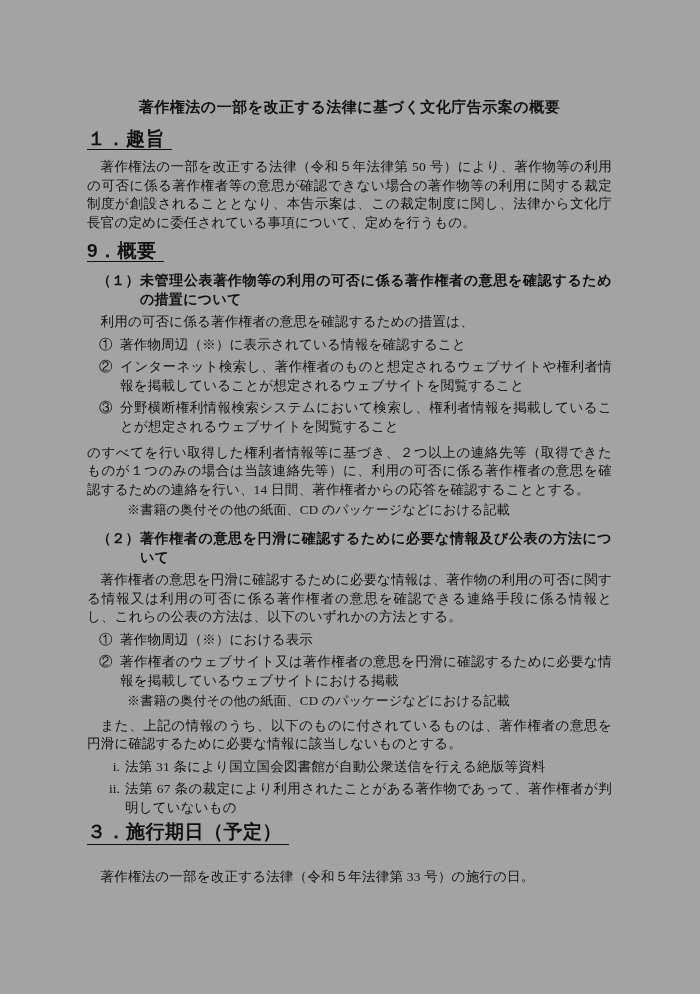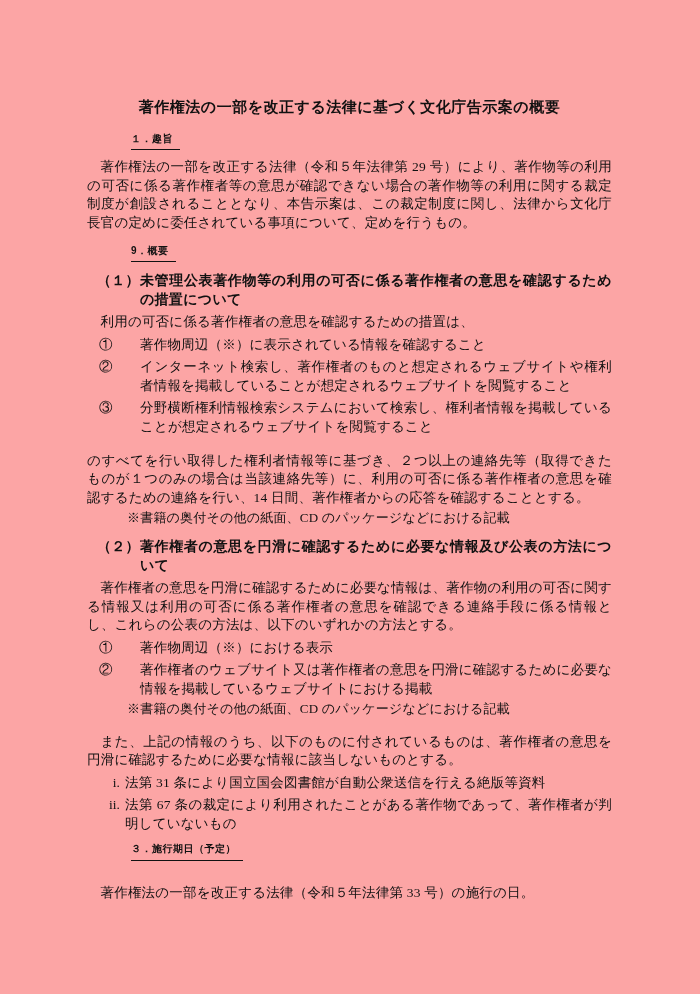--- a/index.html
+++ b/index.html
@@ -4,45 +4,44 @@
 <style>
   html, body {
     margin: 0;
     padding: 0;
     background: #ffffff;
   }
   .page {
     position: relative;
     width: 700px;
     height: 994px;
-    background: #fca5a5;
+    background: #a3a3a3;
     color: #111111;
     box-sizing: border-box;
     padding: 97px 88px 0 87px;
     overflow: hidden;
     font-family: "Liberation Serif", "DejaVu Serif", serif;
     font-size: 13.5px;
     line-height: 18.5px;
   }
   
   .doc-title {
     font-family: "Liberation Sans", "DejaVu Sans", sans-serif;
     font-weight: bold;
     font-size: 15px;
     line-height: 19px;
     text-align: center;
     letter-spacing: 0.5px;
   }
   .h-main {
     font-family: "Liberation Sans", "DejaVu Sans", sans-serif;
     font-weight: bold;
-    font-size: 10px;
+    font-size: 19px;
     line-height: 19px;
     letter-spacing: 0.5px;
-    margin-left: 44px;
   }
   .h-main .u {
     display: inline-block;
     border-bottom: 1.5px solid #111;
     padding-right: 7px;
     padding-bottom: 1px;
   }
   .subhead {
     display: flex;
     font-family: "Liberation Sans", "DejaVu Sans", sans-serif;
@@ -61,21 +60,21 @@
     letter-spacing: 0.2px;
   }
   .indent { text-indent: 1em; }
   
   .olitem {
     display: flex;
     margin-left: 12px;
     line-height: 19px;
   }
   .olitem .marker { flex: 0 0 21px; }
-  .olitem .txt { flex: 1 1 auto; text-align: justify; letter-spacing: 0.2px; margin-left: 20px; }
+  .olitem .txt { flex: 1 1 auto; text-align: justify; letter-spacing: 0.2px; }
   
   .romitem {
     display: flex;
     margin-left: 14px;
     line-height: 19px;
   }
   .romitem .marker { flex: 0 0 24px; text-align: right; padding-right: 5px; box-sizing: border-box; }
   .romitem .txt { flex: 1 1 auto; text-align: justify; letter-spacing: 0.2px; }
   
   .note {
@@ -85,37 +84,37 @@
     letter-spacing: 0.2px;
   }
   
   .mt-title   { margin-top: 0; }
   .mt-h1      { margin-top: 13px; }
   .mt-p1      { margin-top: 8px; }
   .mt-h2      { margin-top: 9px; }
   .mt-sub     { margin-top: 9px; }
   .mt-intro   { margin-top: 4px; }
   .mt-item    { margin-top: 3px; }
-  .mt-para    { margin-top: 16px; font-family: Liberation Serif, serif; }
+  .mt-para    { margin-top: 8px; font-family: Liberation Serif, serif; }
   .mt-note    { margin-top: 3px; }
   .mt-sub2    { margin-top: 11px; }
   .mt-h3      { margin-top: 7px; font-family: Liberation Mono, monospace; }
   .mt-final   { margin-top: 23px; }
 </style>
 </head>
 <body>
 
 <div class="page">
 
   <div class="doc-title mt-title">著作権法の一部を改正する法律に基づく文化庁告示案の概要</div>
 
   <div class="h-main mt-h1">
     <span class="u">１．趣旨</span>
   </div>
-  <p class="para indent mt-p1">著作権法の一部を改正する法律（令和５年法律第 29 号）により、著作物等の利用の可否に係る著作権者等の意思が確認できない場合の著作物等の利用に関する裁定制度が創設されることとなり、本告示案は、この裁定制度に関し、法律から文化庁長官の定めに委任されている事項について、定めを行うもの。</p>
+  <p class="para indent mt-p1">著作権法の一部を改正する法律（令和５年法律第 50 号）により、著作物等の利用の可否に係る著作権者等の意思が確認できない場合の著作物等の利用に関する裁定制度が創設されることとなり、本告示案は、この裁定制度に関し、法律から文化庁長官の定めに委任されている事項について、定めを行うもの。</p>
 
   <div class="h-main mt-h2">
     <span class="u">9．概要</span>
   </div>
 
   <div class="subhead mt-sub">
     <span class="num">（１）</span>
     <span class="txt">未管理公表著作物等の利用の可否に係る著作権者の意思を確認するための措置について</span>
   </div>
   <p class="para indent mt-intro">利用の可否に係る著作権者の意思を確認するための措置は、</p>

